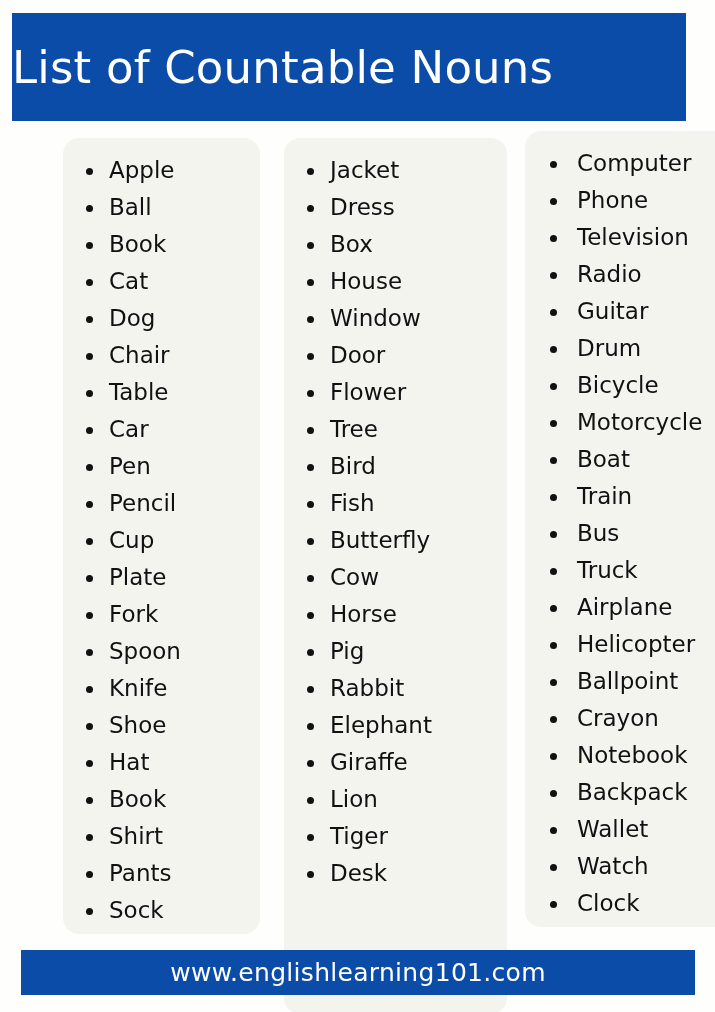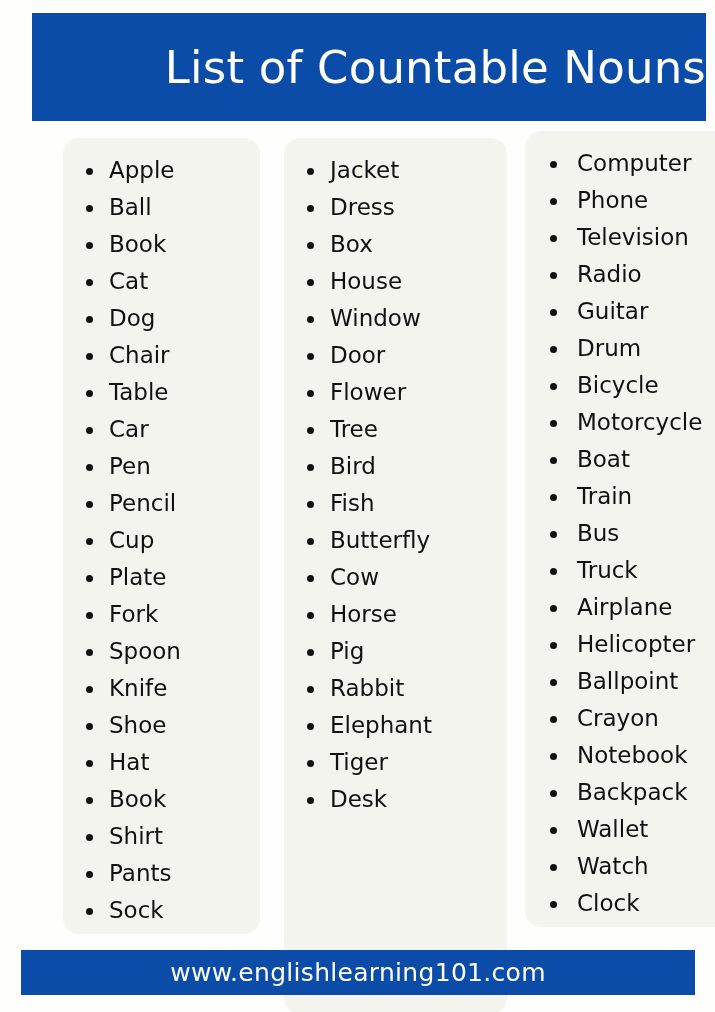--- a/index.html
+++ b/index.html
@@ -17,28 +17,28 @@
     position: relative;
     width: 715px;
     height: 1012px;
     background: #fefefd;
     box-sizing: border-box;
   }
 
   
   .header-banner {
     position: absolute;
-    left: 32px;
+    left: 12px;
     top: 13px;
     width: 674px;
     height: 108px;
     background: #0b4ca8;
     display: flex;
     align-items: center;
-    justify-content: flex-end;
+    justify-content: flex-start;
     box-sizing: border-box;
   }
   .header-title {
     color: #ffffff;
     font-size: 45px;
     font-weight: 400;
     letter-spacing: 0.2px;
     line-height: 1;
     white-space: nowrap;
     font-family: "DejaVu Sans", "Liberation Sans", sans-serif;
@@ -163,20 +163,22 @@
           <li class="noun-item">Flower</li>
           <li class="noun-item">Tree</li>
           <li class="noun-item">Bird</li>
           <li class="noun-item">Fish</li>
           <li class="noun-item">Butterfly</li>
           <li class="noun-item">Cow</li>
           <li class="noun-item">Horse</li>
           <li class="noun-item">Pig</li>
           <li class="noun-item">Rabbit</li>
           <li class="noun-item">Elephant</li>
+          <li class="noun-item">Giraffe</li>
+          <li class="noun-item">Lion</li>
           <li class="noun-item">Tiger</li>
           <li class="noun-item">Desk</li>
         </ul>
     </div>
 
     <div class="card card-3">
       <ul class="noun-list" id="list-3">
           <li class="noun-item">Computer</li>
           <li class="noun-item">Phone</li>
           <li class="noun-item">Television</li>

